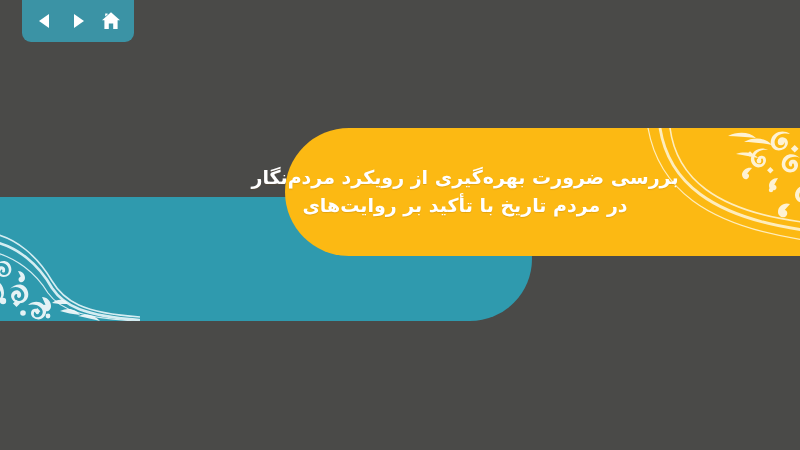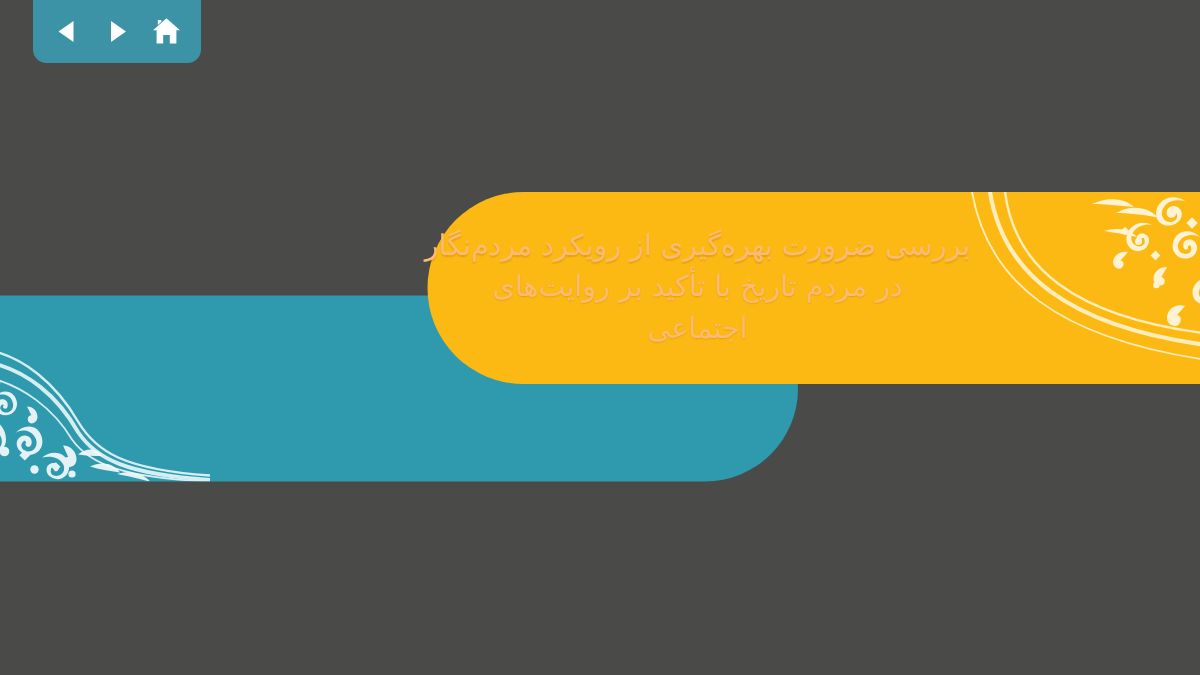--- a/index.html
+++ b/index.html
@@ -97,24 +97,24 @@
     height: 128px;
     display: flex;
     flex-direction: column;
     align-items: center;
     justify-content: center;
     direction: rtl;
     z-index: 30;
     pointer-events: none;
   }
   .title-line {
-    color: #fdba74;
+    color: #ffffff;
     font-size: 19px;
     line-height: 1.45;
-    font-weight: normal;
+    font-weight: bold;
     text-align: center;
     white-space: nowrap;
     direction: rtl;
     unicode-bidi: isolate;
     text-shadow: 0 1px 1px rgba(120,70,0,0.18);
   }
 </style>
 </head>
 <body>
 
@@ -203,16 +203,15 @@
         <path d="M160 92 c6-8 14-11 20-10 c-7 4-14 8-20 10z"></path>
         <path d="M168 106 c5-7 10-10 12-10 c-4 4-8 8-12 10z"></path>
         <path d="M96 26 c9-3 18-1 22 4 c-8-2-16-3-22-4z"></path>
       </g>
     </svg>
   </div>
 
   <div id="title-block">
     <div class="title-line">بررسی ضرورت بهره‌گیری از رویکرد مردم‌نگار</div>
     <div class="title-line">در مردم تاریخ با تأکید بر روایت‌های</div>
-    <div class="title-line">اجتماعی</div>
   </div>
 
 </div>
 
 </body></html>

